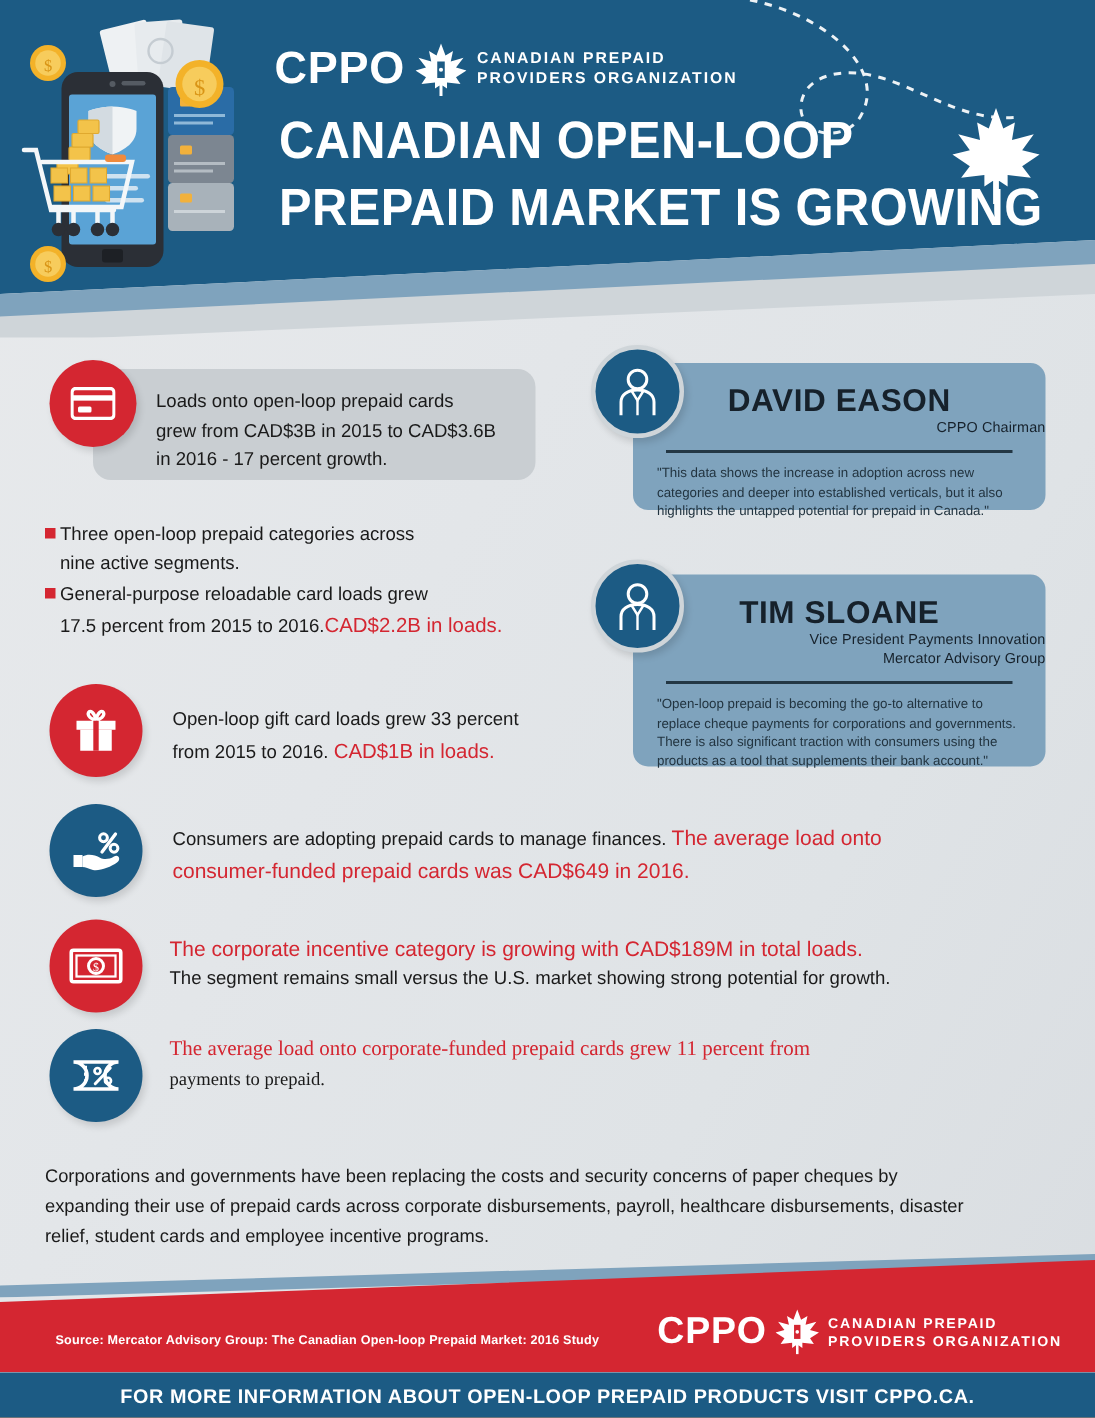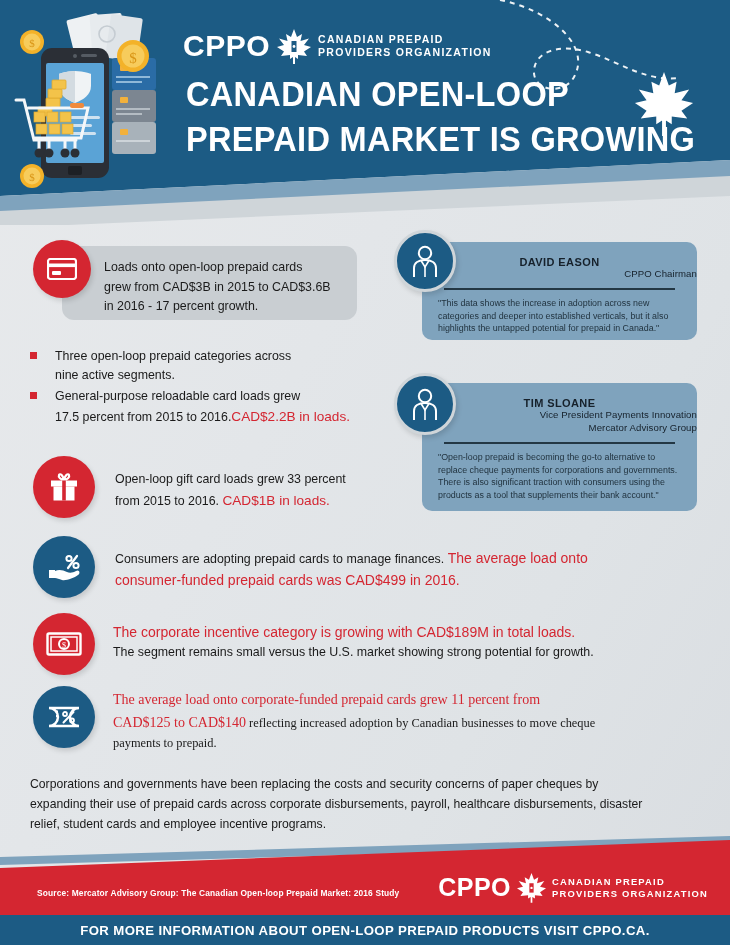--- a/index.html
+++ b/index.html
@@ -103,31 +103,31 @@
     position: absolute;
     background: #7fa3bd;
     border-radius: 10px;
   }
 
   .txt { position: absolute; color: #1a1a1a; }
   .red { color: #d42631; }
   .t-reg { font-size: 12.4px; line-height: 1.58; }
 
   
-  .bullet-row { position: absolute; display: flex; gap: 18px; }
+  .bullet-row { position: absolute; display: flex; gap: 3px; }
   .bullet-sq {
     width: 7px; height: 7px; background: #d42631;
     margin-top: 5px; flex: 0 0 auto;
   }
   .bullet-txt { font-size: 12.4px; line-height: 1.56; color: #1a1a1a; }
 
   
   .q-name {
     text-align: center; color: #16212b;
-    font-size: 11px; font-weight: bold; letter-spacing: 0.4px;
+    font-size: 21px; font-weight: bold; letter-spacing: 0.4px;
   }
   .q-role {
     text-align: right; color: #16212b;
     font-size: 9.6px; font-weight: normal; letter-spacing: 0.1px;
     line-height: 1.35;
   }
   .q-rule { height: 2px; background: #233744; margin: 7px 22px 7px 22px; }
   .q-text {
     color: #223440; font-size: 8.9px; line-height: 1.42;
     padding: 0 16px;
@@ -386,21 +386,21 @@
         <path d="M30 4 L21 16" stroke="#fff" stroke-width="2.2" stroke-linecap="round"></path>
         <path d="M2 18 h6 v8 h-6 z" fill="#fff"></path>
         <path d="M8 19 c4 -2 8 -1 12 1 c2 1 6 1 9 -1 c3 -2 5 2 2 4 c-4 3 -12 6 -16 5 c-3 -1 -5 -2 -7 -2 z" fill="#fff"></path>
       </svg>
     </div>
     <div class="txt" style="left:115px; top:320px; width:585px;">
       <div style="font-size:12.4px; line-height:1.55;">
         <span>Consumers are adopting prepaid cards to manage finances.</span>
         <span class="red" style="font-size:14px;">The average load onto</span>
       </div>
-      <div class="red" style="font-size:14px; line-height:1.5;">consumer-funded prepaid cards was CAD$499 in 2016.</div>
+      <div class="red" style="font-size:14px; line-height:1.5;">consumer-funded prepaid cards was CAD$649 in 2016.</div>
     </div>
 
     <div class="icon-circle ic-red" style="left:33px; top:385px; width:62px; height:62px;">
       <svg width="36" height="24" viewBox="0 0 36 24">
         <rect x="1.5" y="1.5" width="33" height="21" rx="1.5" fill="none" stroke="#fff" stroke-width="2.4"></rect>
         <rect x="5" y="5" width="26" height="14" fill="none" stroke="#fff" stroke-width="1.5"></rect>
         <circle cx="18" cy="12" r="5" fill="none" stroke="#fff" stroke-width="2"></circle>
         <text x="18" y="15.6" font-size="8" fill="#fff" text-anchor="middle" font-family="Liberation Serif, serif">$</text>
       </svg>
     </div>
@@ -417,23 +417,20 @@
           <rect x="10" y="10" width="2" height="2.2"></rect>
           <rect x="10" y="14.5" width="2" height="2.2"></rect>
         </g>
         <circle cx="19" cy="9" r="2" fill="none" stroke="#fff" stroke-width="1.8"></circle>
         <circle cx="26" cy="15.5" r="2" fill="none" stroke="#fff" stroke-width="1.8"></circle>
         <path d="M27.5 7 L17.5 17.5" stroke="#fff" stroke-width="2" stroke-linecap="round"></path>
       </svg>
     </div>
     <div class="txt" style="left:113px; top:461px; width:600px;font-family:Liberation Serif, serif;">
       <div class="red" style="font-size:14px; line-height:1.52;">The average load onto corporate-funded prepaid cards grew 11 percent from</div>
-      <div style="line-height:1.5;">
-        <span class="red" style="font-size:14px;">CAD$125 to CAD$140</span><span style="font-size:12.4px;"> reflecting increased adoption by Canadian businesses to move cheque</span>
-      </div>
       <div style="font-size:12.4px; line-height:1.5;">payments to prepaid.</div>
     </div>
   </div>
 
   <div class="foot-para">
     <div>Corporations and governments have been replacing the costs and security concerns of paper cheques by</div>
     <div>expanding their use of prepaid cards across corporate disbursements, payroll, healthcare disbursements, disaster</div>
     <div>relief, student cards and employee incentive programs.</div>
   </div>
 

